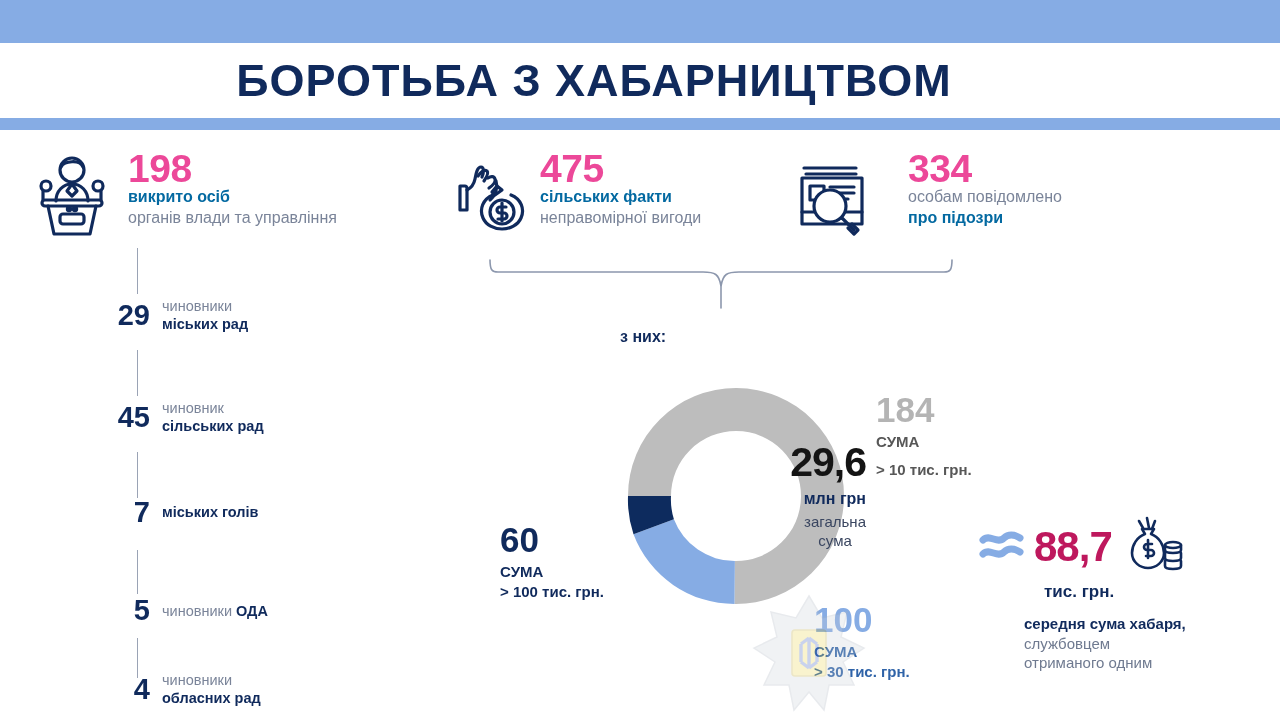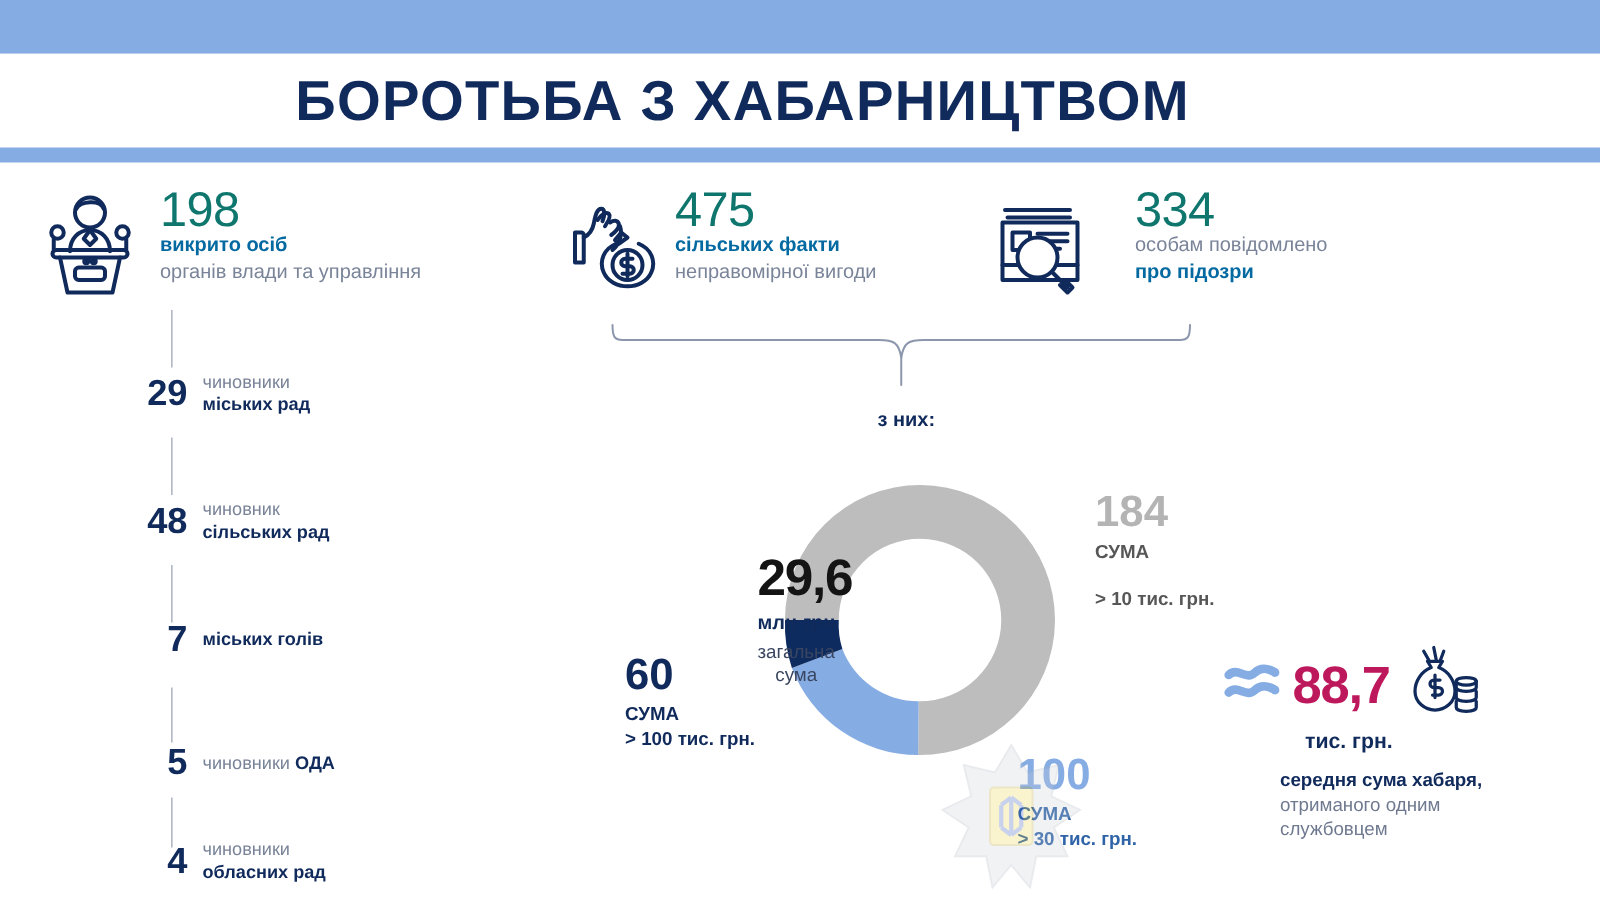--- a/index.html
+++ b/index.html
@@ -19,42 +19,42 @@
     position:absolute;left:0;top:48px;width:1188px;height:66px;
     display:flex;align-items:center;justify-content:center;
     font-size:45px;font-weight:bold;letter-spacing:1px;color:#102a5c;
     white-space:nowrap;
   }
 
   
   .stat{position:absolute;display:flex;align-items:flex-start;}
   .stat .icon{flex:0 0 auto;margin-right:10px;}
   .stat .txt{padding-top:2px;}
-  .big-num{font-size:39px;font-weight:normal;line-height:0.95;color:#0f766e;letter-spacing:-0.5px;}
+  .big-num{font-size:39px;font-weight:bold;line-height:0.95;color:#ec4899;letter-spacing:-0.5px;}
   .lbl-b{font-size:16px;font-weight:bold;color:#0369a1;line-height:1.28;}
   .lbl-l{font-size:16px;font-weight:normal;color:#7a8499;line-height:1.28;}
 
   
   .list-row{position:absolute;display:flex;align-items:center;}
   .list-num{font-size:29px;font-weight:bold;color:#102a5c;width:46px;text-align:right;margin-right:12px;line-height:1;}
   .list-txt{line-height:1.22;}
   .list-light{font-size:14.5px;color:#7a8499;}
   .list-bold{font-size:14.5px;font-weight:bold;color:#102a5c;}
   .list-one{font-size:14.5px;font-weight:bold;color:#102a5c;}
   .vline{position:absolute;width:1px;background:#9aa3b5;}
 
   
   .brace{position:absolute;left:486px;top:258px;width:470px;height:60px;}
-  .brace-label{position:absolute;left:620px;top:328px;width:210px;text-align:center;
+  .brace-label{position:absolute;left:620px;top:328px;width:210px;text-align:left;
     font-size:16px;font-weight:bold;color:#102a5c;}
 
   
   .donut-wrap{position:absolute;left:606px;top:366px;width:260px;height:260px;}
   .donut-center{position:absolute;left:606px;top:366px;width:260px;height:260px;
-    display:flex;flex-direction:column;align-items:flex-start;justify-content:center;pointer-events:none;}
+    display:flex;flex-direction:column;align-items:flex-end;justify-content:center;pointer-events:none;}
   .c-num{font-size:41px;font-weight:bold;color:#141414;line-height:1;letter-spacing:-1px;}
   .c-unit{font-size:16px;font-weight:bold;color:#102a5c;margin-top:7px;}
   .c-sub{font-size:15px;color:#3a4660;line-height:1.22;text-align:center;margin-top:5px;}
 
   
   .dl{position:absolute;}
   .dl .n{font-size:35px;font-weight:bold;line-height:1;}
   .dl .t{font-size:15px;font-weight:bold;line-height:1.3;margin-top:5px;}
   .dl.gray .n,.dl.gray .t{color:#b4b4b4;}
   .dl.gray .t{color:#575757;}
@@ -158,21 +158,21 @@
 
   <div class="list-row" style="left:104px;top:298px;">
     <span class="list-num">29</span>
     <span class="list-txt">
       <div class="list-light">чиновники</div>
       <div class="list-bold">міських рад</div>
     </span>
   </div>
 
   <div class="list-row" style="left:104px;top:400px;">
-    <span class="list-num">48</span>
+    <span class="list-num">45</span>
     <span class="list-txt">
       <div class="list-light">чиновник</div>
       <div class="list-bold">сільських рад</div>
     </span>
   </div>
 
   <div class="list-row" style="left:104px;top:498px;">
     <span class="list-num">7</span>
     <span class="list-txt">
       <div class="list-one">міських голів</div>
@@ -219,21 +219,21 @@
     <div class="c-unit">млн грн</div>
     <div class="c-sub">
       <div>загальна</div>
       <div>сума</div>
     </div>
   </div>
 
   <div class="dl gray" style="left:876px;top:392px;">
     <div class="n">184</div>
     <div class="t">СУМА</div>
-    <div class="t" style="margin-top:18px">&gt; 10 тис. грн.</div>
+    <div class="t" style="margin-top:8px">&gt; 10 тис. грн.</div>
   </div>
 
   <div class="dl navy" style="left:500px;top:522px;">
     <div class="n">60</div>
     <div class="t">СУМА</div>
     <div class="t" style="margin-top:0">&gt; 100 тис. грн.</div>
   </div>
 
   <div class="dl blue" style="left:814px;top:602px;">
     <div class="n">100</div>
@@ -268,18 +268,18 @@
           <ellipse cx="53" cy="30" rx="8" ry="3"></ellipse>
           <path d="M45 30v5c0 2 4 3 8 3s8-1 8-3v-5"></path>
           <path d="M45 38v5c0 2 4 3 8 3s8-1 8-3v-5"></path>
           <path d="M45 46v5c0 2 4 3 8 3s8-1 8-3v-5"></path>
         </svg>
       </span>
     </div>
     <div class="avg-unit">тис. грн.</div>
     <div class="avg-desc">
       <div class="avg-b">середня сума хабаря,</div>
+      <div class="avg-l">службовцем</div>
       <div class="avg-l">отриманого одним</div>
-      <div class="avg-l">службовцем</div>
     </div>
   </div>
 
 </div>
 
 </body></html>

